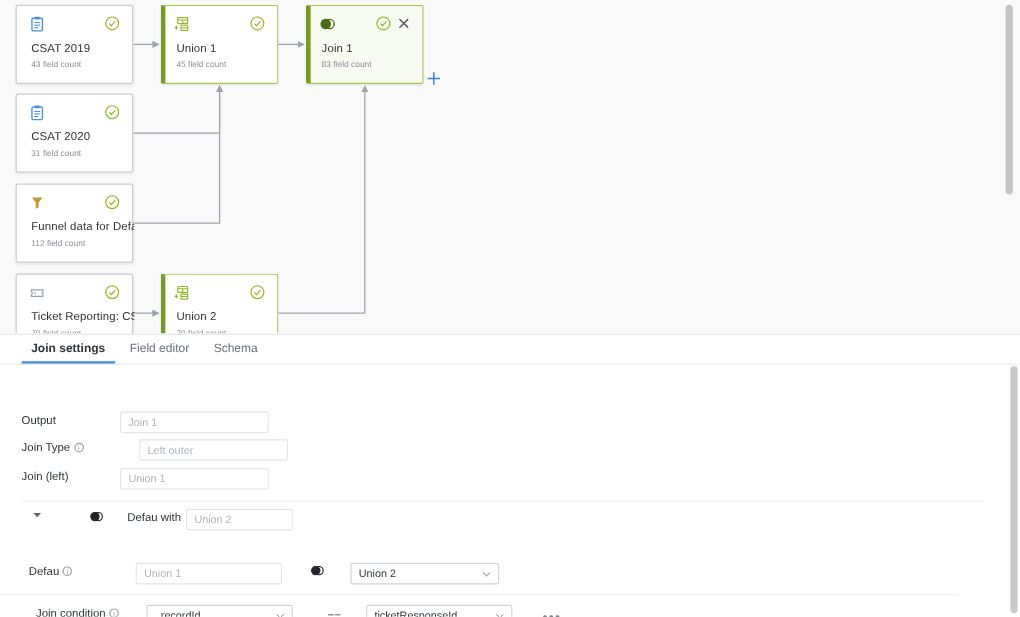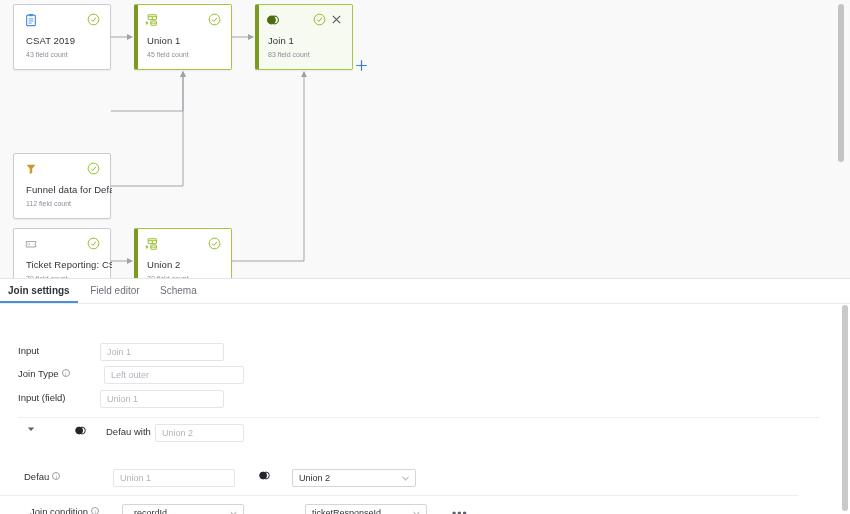--- a/index.html
+++ b/index.html
@@ -86,21 +86,21 @@
   
   #panel {
     position: absolute; left: 0; top: 278px;
     width: 850px; height: 236px;
     background: #ffffff;
     border-top: 1px solid #e3e5e8;
   }
   .tabbar {
     position: relative; height: 25px;
     border-bottom: 1px solid #e8eaed;
-    padding-left: 0;
+    padding-left: 18px;
   }
   .tab {
     display: inline-block;
     font-size: 10px; color: #6b7078;
     padding: 6px 8px 6px 8px;
     cursor: pointer; position: relative;
   }
   .tab.active { color: #2f3337; font-weight: bold; }
   .tab.active::after {
     content: ""; position: absolute;
@@ -191,20 +191,37 @@
           </svg>
           <svg class="status-icon" viewBox="0 0 16 16">
             <circle cx="8" cy="8" r="6.6" fill="none" stroke="#8fb91f" stroke-width="1.2"></circle>
             <path d="M5 8.3 L7.1 10.4 L11.1 5.9" fill="none" stroke="#8fb91f" stroke-width="1.2"></path>
           </svg>
         </div>
         <div class="node-title">CSAT 2019</div>
         <div class="node-sub">43 field count</div>
       </div>
 
+      <div class="node" style="left:13px;top:78px;width:98px;height:66px;">
+        <div class="node-head">
+          <svg class="type-icon" viewBox="0 0 16 16">
+            <rect x="3" y="2.5" width="10" height="12" rx="1.2" fill="none" stroke="#4a90d9" stroke-width="1.3"></rect>
+            <rect x="5.6" y="1" width="4.8" height="2.6" rx=".7" fill="#4a90d9"></rect>
+            <rect x="5.2" y="6.2" width="5.6" height="1" fill="#4a90d9"></rect>
+            <rect x="5.2" y="8.6" width="5.6" height="1" fill="#4a90d9"></rect>
+            <rect x="5.2" y="11" width="3.6" height="1" fill="#4a90d9"></rect>
+          </svg>
+          <svg class="status-icon" viewBox="0 0 16 16">
+            <circle cx="8" cy="8" r="6.6" fill="none" stroke="#8fb91f" stroke-width="1.2"></circle>
+            <path d="M5 8.3 L7.1 10.4 L11.1 5.9" fill="none" stroke="#8fb91f" stroke-width="1.2"></path>
+          </svg>
+        </div>
+        <div class="node-title">CSAT 2020</div>
+        <div class="node-sub">31 field count</div>
+      </div>
 
       <div class="node" style="left:13px;top:153px;width:98px;height:66px;">
         <div class="node-head">
           <svg class="type-icon" viewBox="0 0 16 16">
             <path d="M3 3 L13 3 L9.4 7.8 L9.4 12.4 L6.6 13.6 L6.6 7.8 Z" fill="#c79a2e"></path>
           </svg>
           <svg class="status-icon" viewBox="0 0 16 16">
             <circle cx="8" cy="8" r="6.6" fill="none" stroke="#8fb91f" stroke-width="1.2"></circle>
             <path d="M5 8.3 L7.1 10.4 L11.1 5.9" fill="none" stroke="#8fb91f" stroke-width="1.2"></path>
           </svg>
@@ -299,29 +316,29 @@
   <div id="panel">
 
     <div class="tabbar">
       <span class="tab active">Join settings</span>
       <span class="tab">Field editor</span>
       <span class="tab">Schema</span>
     </div>
 
     <div class="form">
 
-      <div class="lbl" style="left:18px;top:41px;">Input</div>
+      <div class="lbl" style="left:18px;top:41px;">Output</div>
       <div class="inp" style="left:100px;top:39px;width:124px;" title="Join 1">Join 1</div>
 
       <div class="lbl" style="left:18px;top:64px;">
         <span>Join Type</span><span class="info-i">i</span>
       </div>
-      <div class="inp" style="left:104px;top:62px;width:140px;">Left outer</div>
-
-      <div class="lbl" style="left:18px;top:88px;">Input (field)</div>
+      <div class="inp" style="left:116px;top:62px;width:124px;">Left outer</div>
+
+      <div class="lbl" style="left:18px;top:88px;">Join (left)</div>
       <div class="inp" style="left:100px;top:86px;width:124px;">Union 1</div>
 
       <div class="divider" style="left:18px;top:113px;width:802px;"></div>
 
       <svg class="tri-caret" style="left:27px;top:122px;" viewBox="0 0 10 7">
         <path d="M1 1.5 L9 1.5 L5 6 Z" fill="#5b6068"></path>
       </svg>
       <svg class="venn" style="left:75px;top:121px;" viewBox="0 0 16 16">
         <circle cx="6" cy="8" r="5" fill="none" stroke="#22262b" stroke-width="1.4"></circle>
         <circle cx="10" cy="8" r="5" fill="none" stroke="#22262b" stroke-width="1.4"></circle>

